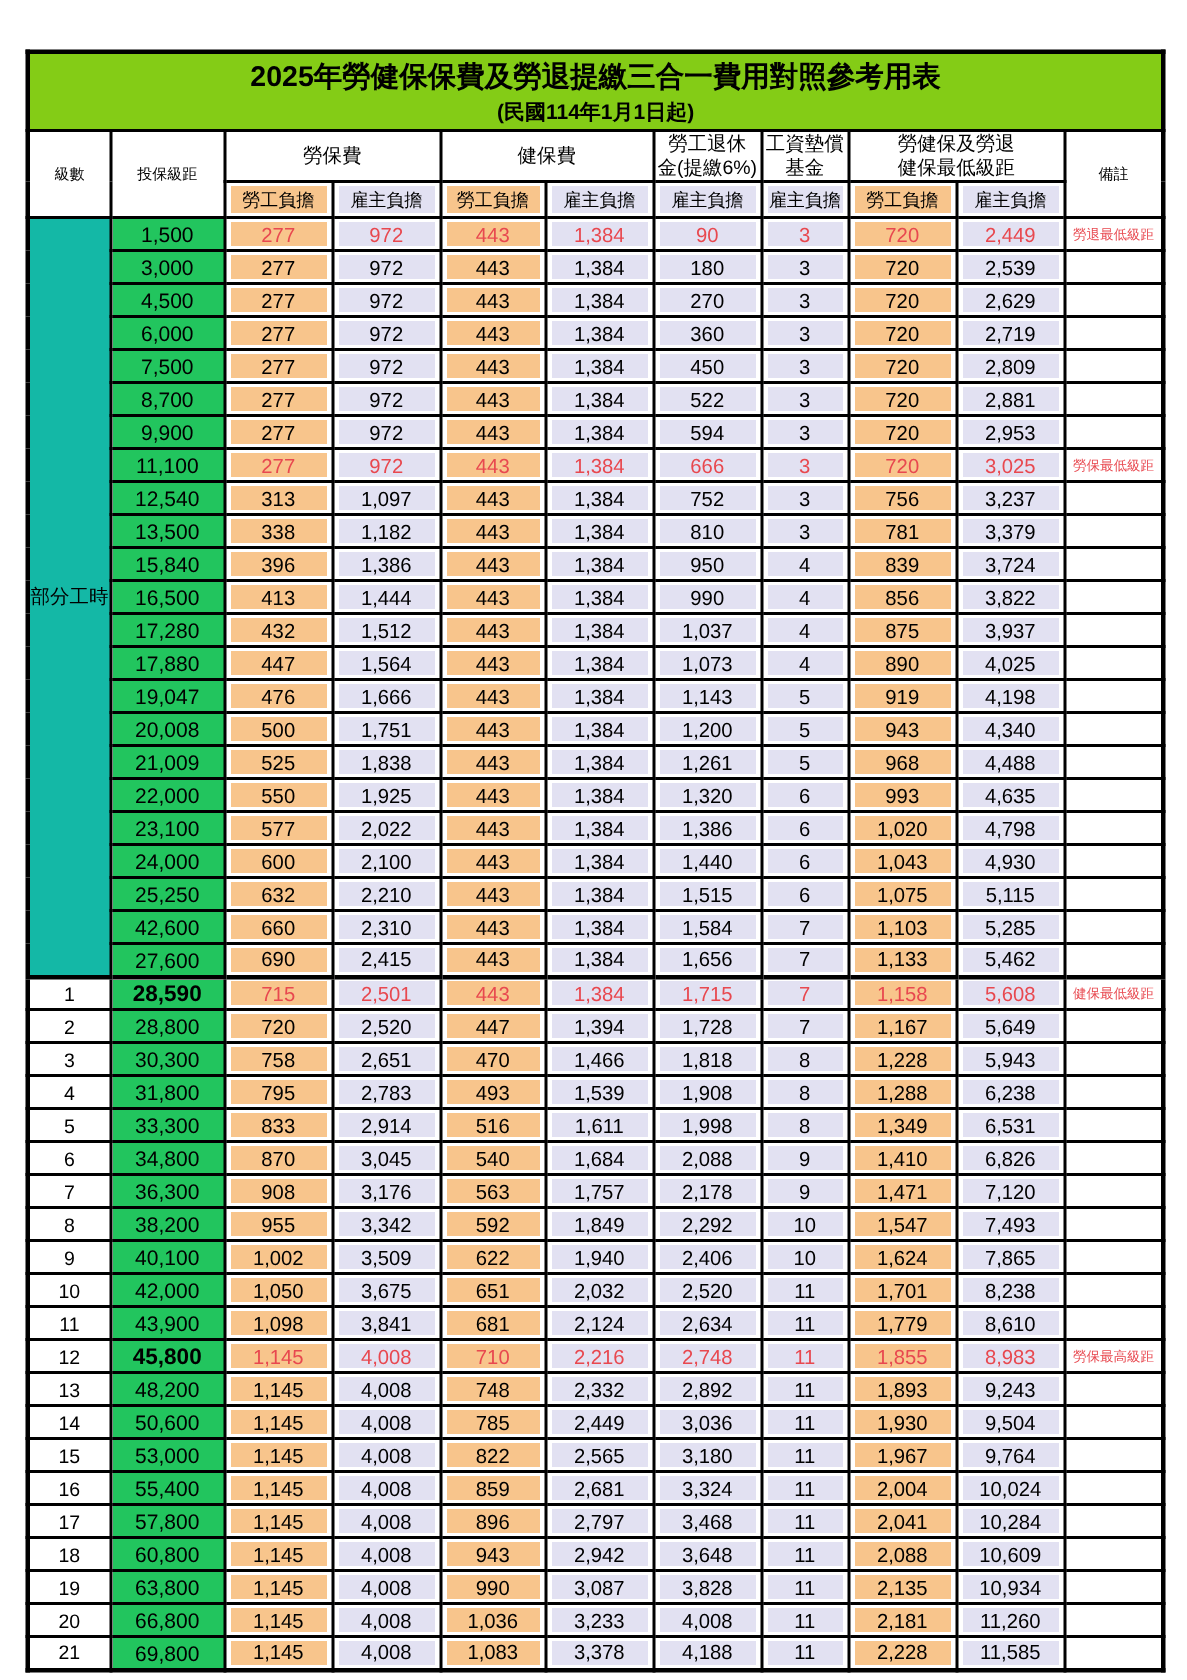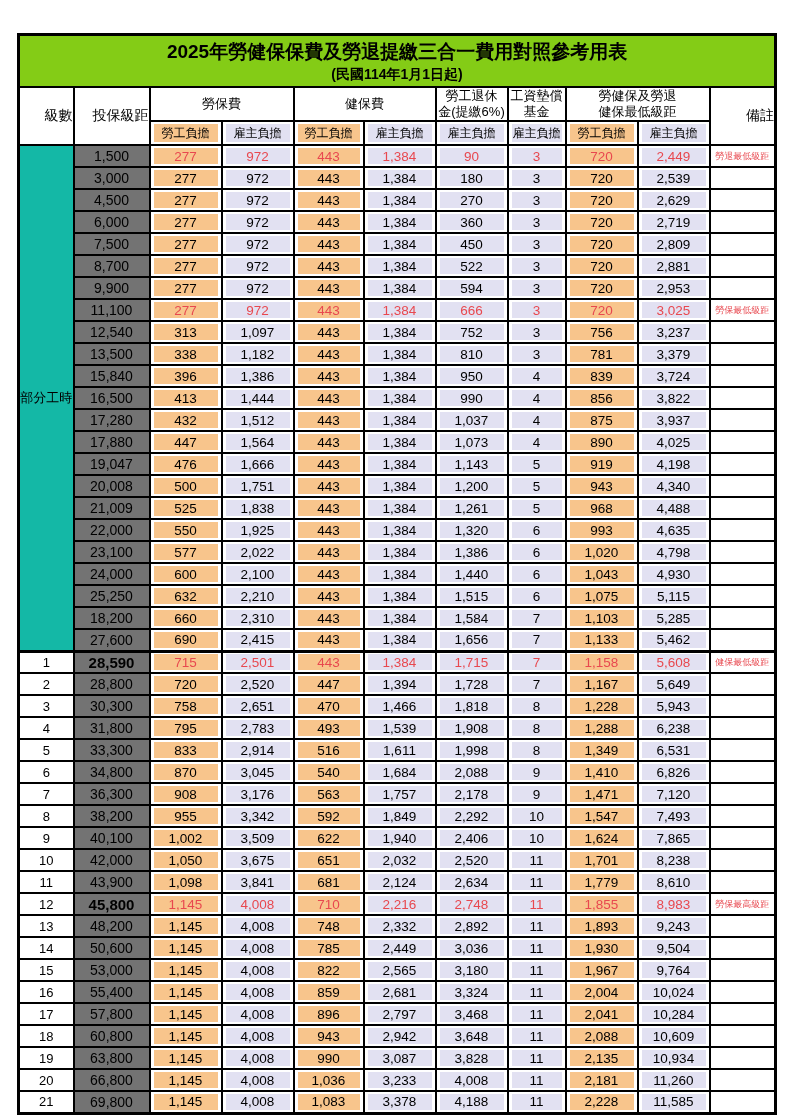--- a/index.html
+++ b/index.html
@@ -9,31 +9,31 @@
   }
   .sheet{position:absolute;left:17px;top:33px;}
   table{border-collapse:collapse;table-layout:fixed;width:757px;border:3px solid #000;}
   td{border:2px solid #000;text-align:center;vertical-align:middle;padding:0;
      overflow:hidden;white-space:nowrap;}
   
   .title-cell{height:50px;background:#84cc16;}
   .title-main{font-size:19px;font-weight:bold;line-height:26px;}
   .title-sub{font-size:14px;font-weight:bold;line-height:18px;}
   
-  .h-main{height:50px;font-size:14px;background:#fff;text-align:right;}
+  .h-main{height:50px;font-size:10px;background:#fff;}
   .h-group{height:32px;font-size:13px;line-height:16px;background:#fff;}
   .h-sub{height:18px;font-size:12px;}
   
   .fill-o{background:#f8c58c;background-clip:content-box;padding:2px 3px;}
   .fill-l{background:#e2e1f2;background-clip:content-box;padding:2px 3px;}
   
   tbody tr{height:22px;}
   .level{font-size:13px;background:#fff;}
   .level-group{font-size:13px;background:#14b8a6;vertical-align:middle;}
-  .bracket{font-size:14px;background:#737373;margin-left:16px;}
+  .bracket{font-size:14px;background:#22c55e;margin-left:16px;}
   .bracket.bold{font-weight:bold;font-size:15px;}
   .val{font-size:13.5px;}
   .remark{font-size:9px;background:#fff;text-align:center;}
   .red-row .val, .red-row .remark{color:#e8484f;}
   .thick-top td{border-top:3px solid #000;}
 </style>
 </head>
 <body>
 
 <div class="sheet">
@@ -336,21 +336,21 @@
           <td class="val fill-l">2,210</td>
           <td class="val fill-o">443</td>
           <td class="val fill-l">1,384</td>
           <td class="val fill-l">1,515</td>
           <td class="val fill-l">6</td>
           <td class="val fill-o">1,075</td>
           <td class="val fill-l">5,115</td>
           <td class="remark"></td>
         </tr>
         <tr>
-          <td class="bracket">18,200</td>
+          <td class="bracket">42,600</td>
           <td class="val fill-o">660</td>
           <td class="val fill-l">2,310</td>
           <td class="val fill-o">443</td>
           <td class="val fill-l">1,384</td>
           <td class="val fill-l">1,584</td>
           <td class="val fill-l">7</td>
           <td class="val fill-o">1,103</td>
           <td class="val fill-l">5,285</td>
           <td class="remark"></td>
         </tr>

